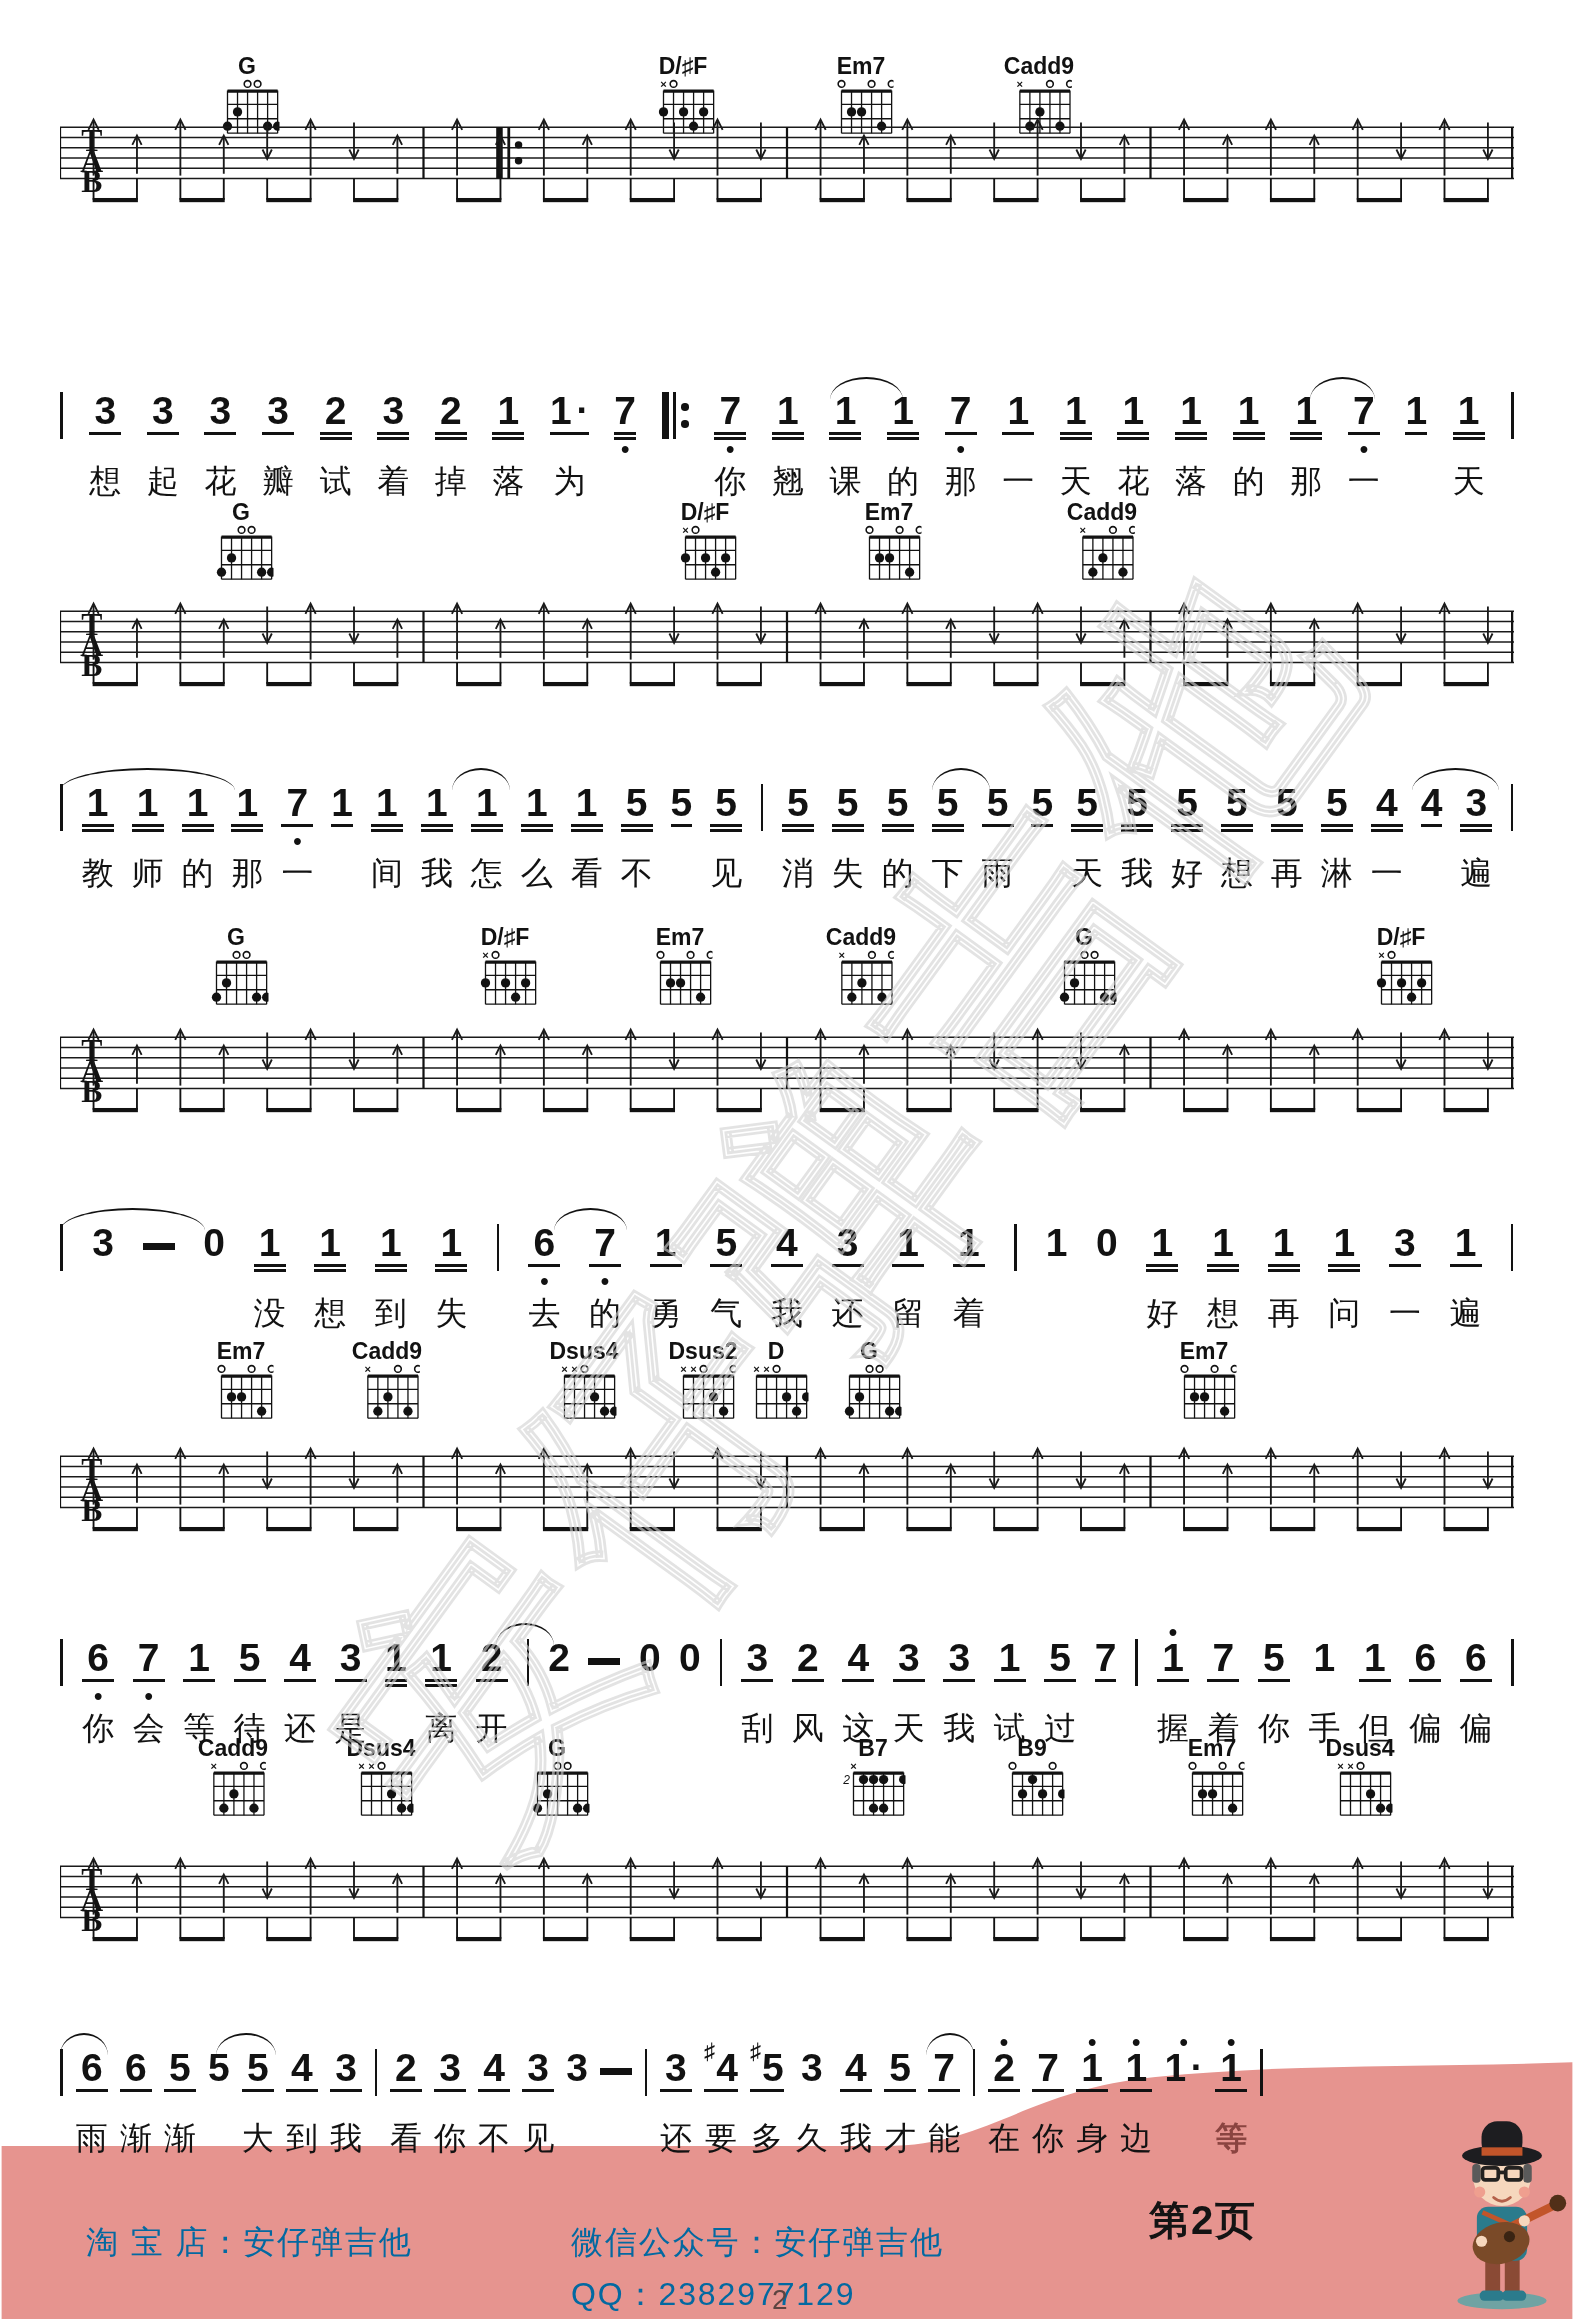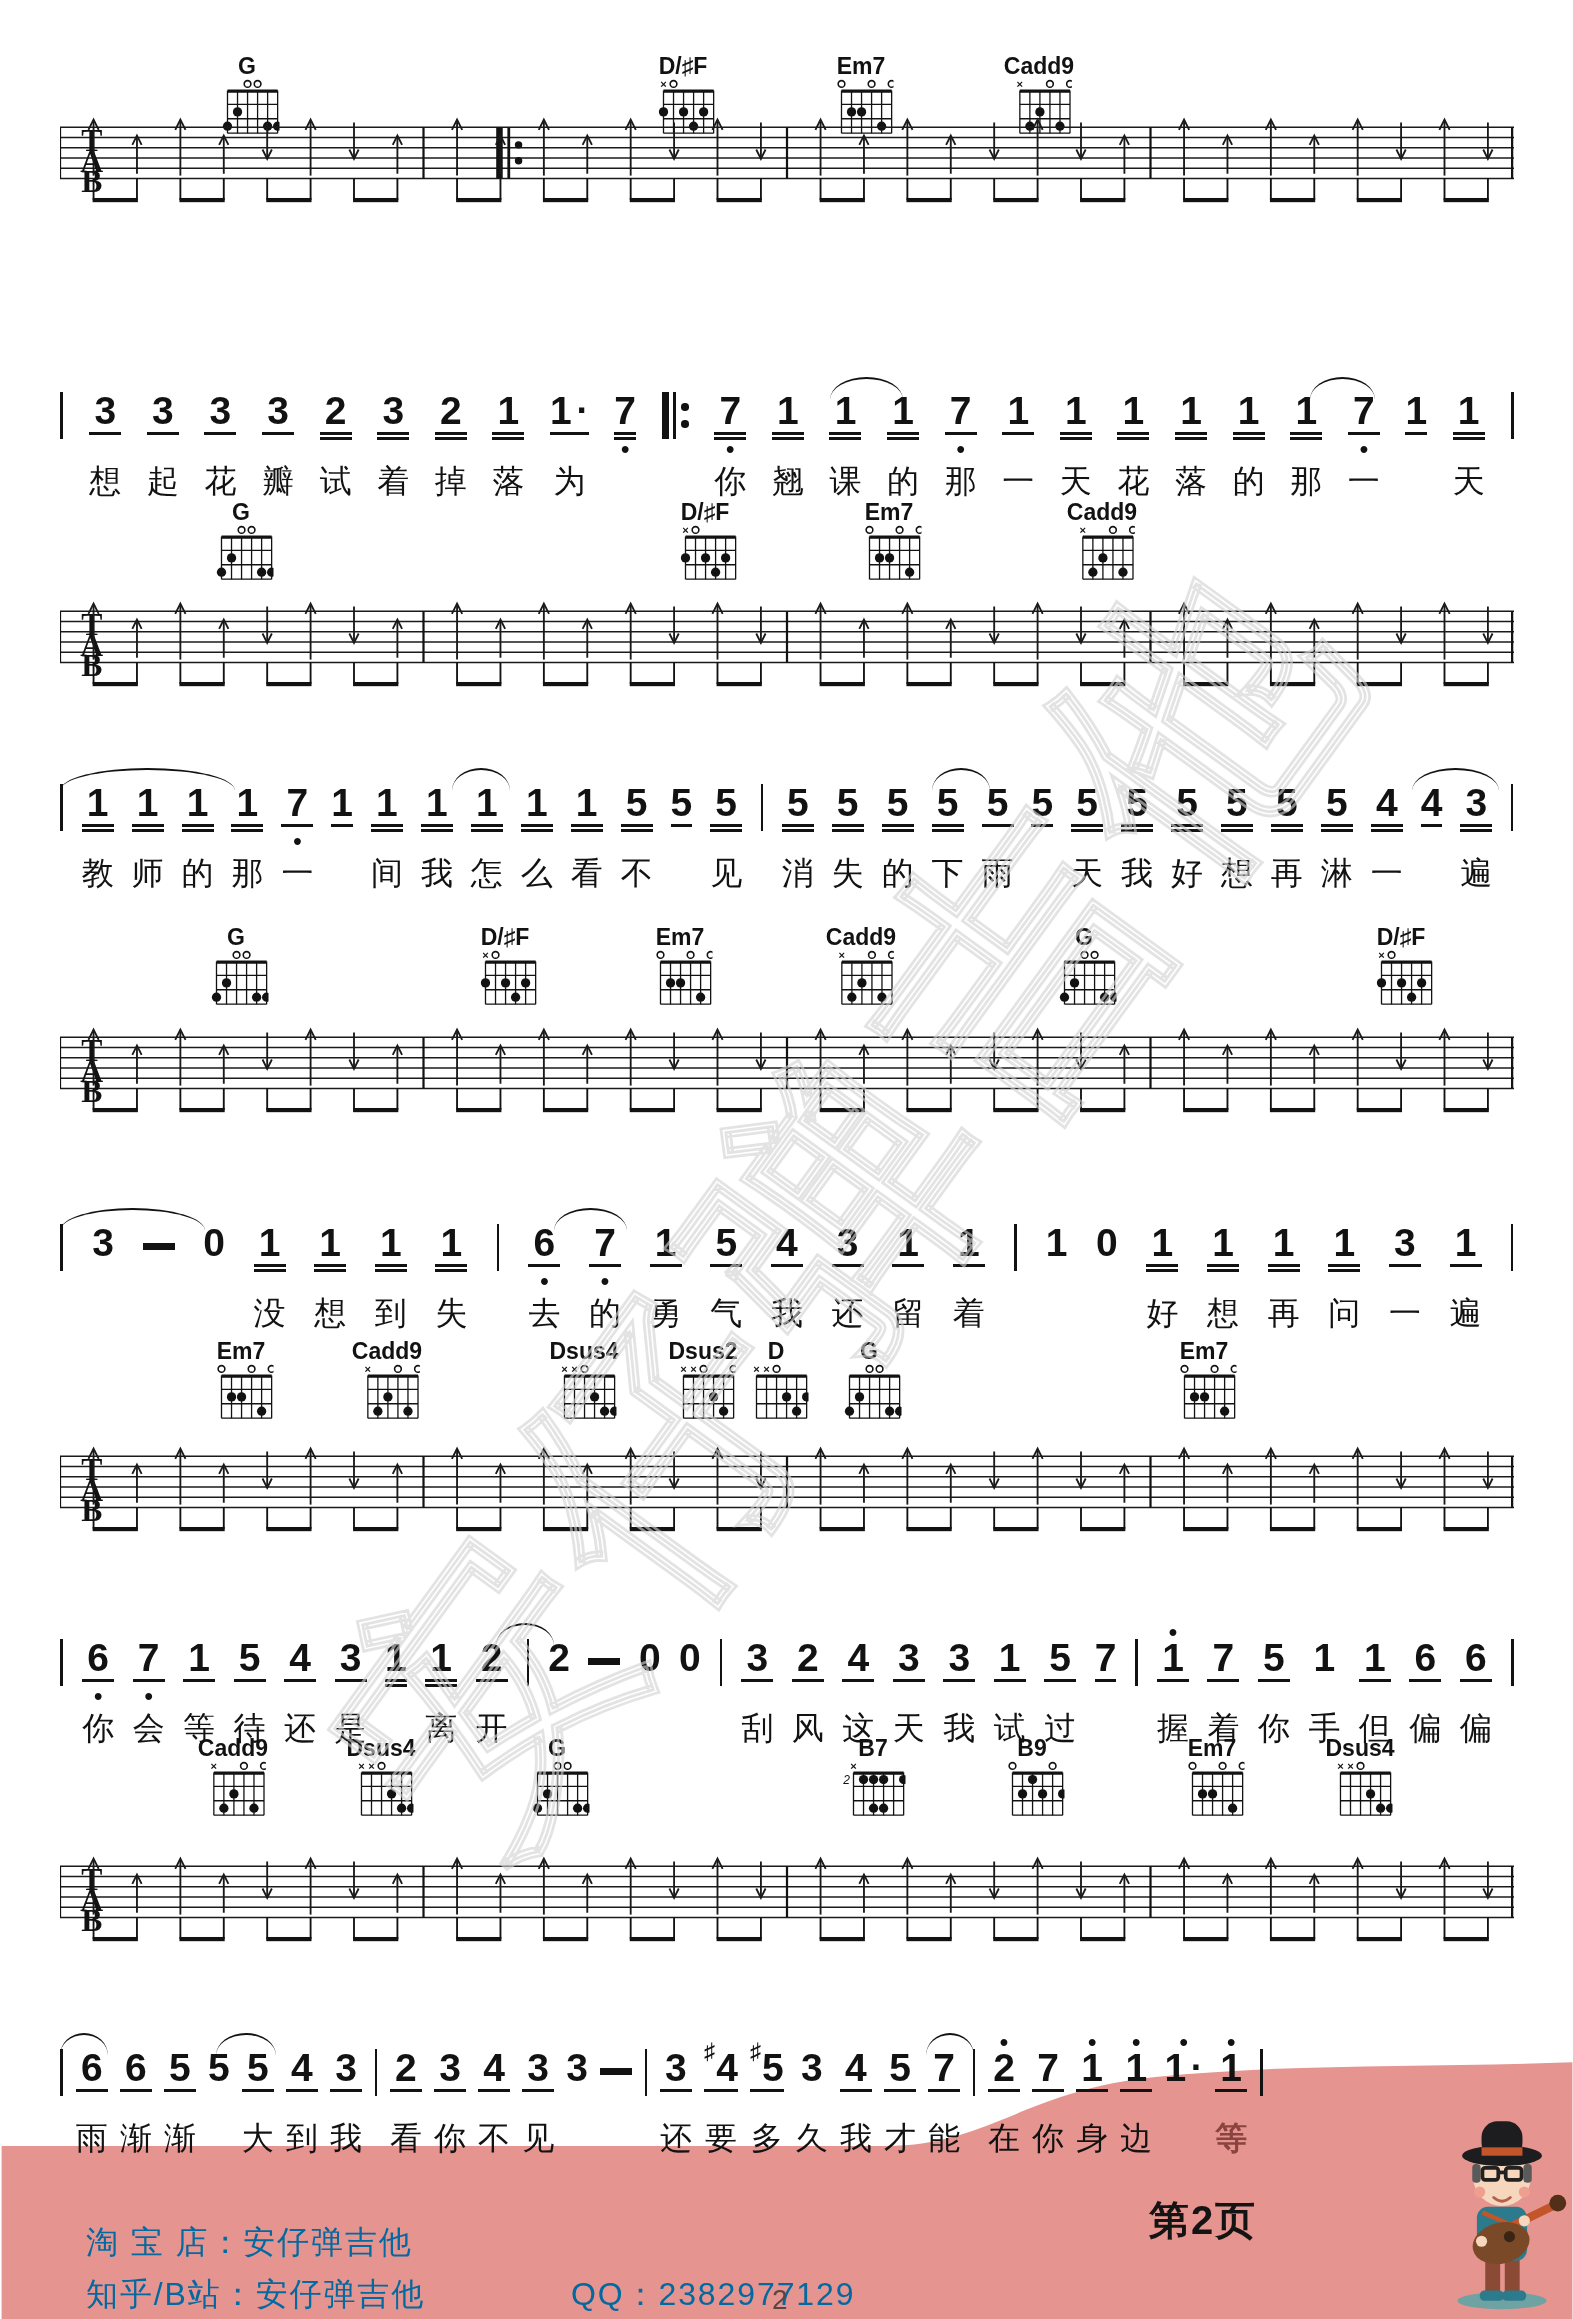--- a/index.html
+++ b/index.html
@@ -2733,21 +2733,21 @@
       <div class="arc" style="left: 60px; top: 2033px; width: 48px;"></div>
       <div class="arc" style="left: 216px; top: 2033px; width: 60px;"></div>
       <div class="arc" style="left: 926px; top: 2033px; width: 48px;"></div>
     </div>
 
   <svg class="fsvg" width="1574" height="268" viewBox="0 0 1688 288">
     <path id="fpath" d="M0,102 L950,102 C1060,102 1100,42 1240,28 C1390,13 1530,18 1688,12 L1688,288 L0,288 Z" fill="#E6948F"></path>
   </svg>
 
   <div class="ftext" style="left:86px;top:2221px;">淘 宝 店：安仔弹吉他</div>
-  <div class="ftext" style="left:86px;top:2273px;">知乎/B站：安仔弹吉他</div>
+  <div class="ftext" style="left:571px;top:2221px;">微信公众号：安仔弹吉他</div>
   <div class="ftext" style="left:571px;top:2273px;">QQ：2382977129</div>
   <div class="fpage" style="left:1149px;top:2193px;">第2页</div>
   <div class="fnum" style="left:772px;top:2284px;">2</div>
 
   <svg class="mascot" width="136" height="199" viewBox="0 0 146 214">
     <ellipse cx="73" cy="203" rx="48" ry="9" fill="#6fa3a3"></ellipse>
     <rect x="55" y="150" width="16" height="46" fill="#8a4a35"></rect>
     <rect x="76" y="150" width="16" height="46" fill="#8a4a35"></rect>
     <rect x="49" y="192" width="26" height="11" rx="5" fill="#2b7b8c"></rect>
     <rect x="73" y="192" width="26" height="11" rx="5" fill="#2b7b8c"></rect>

